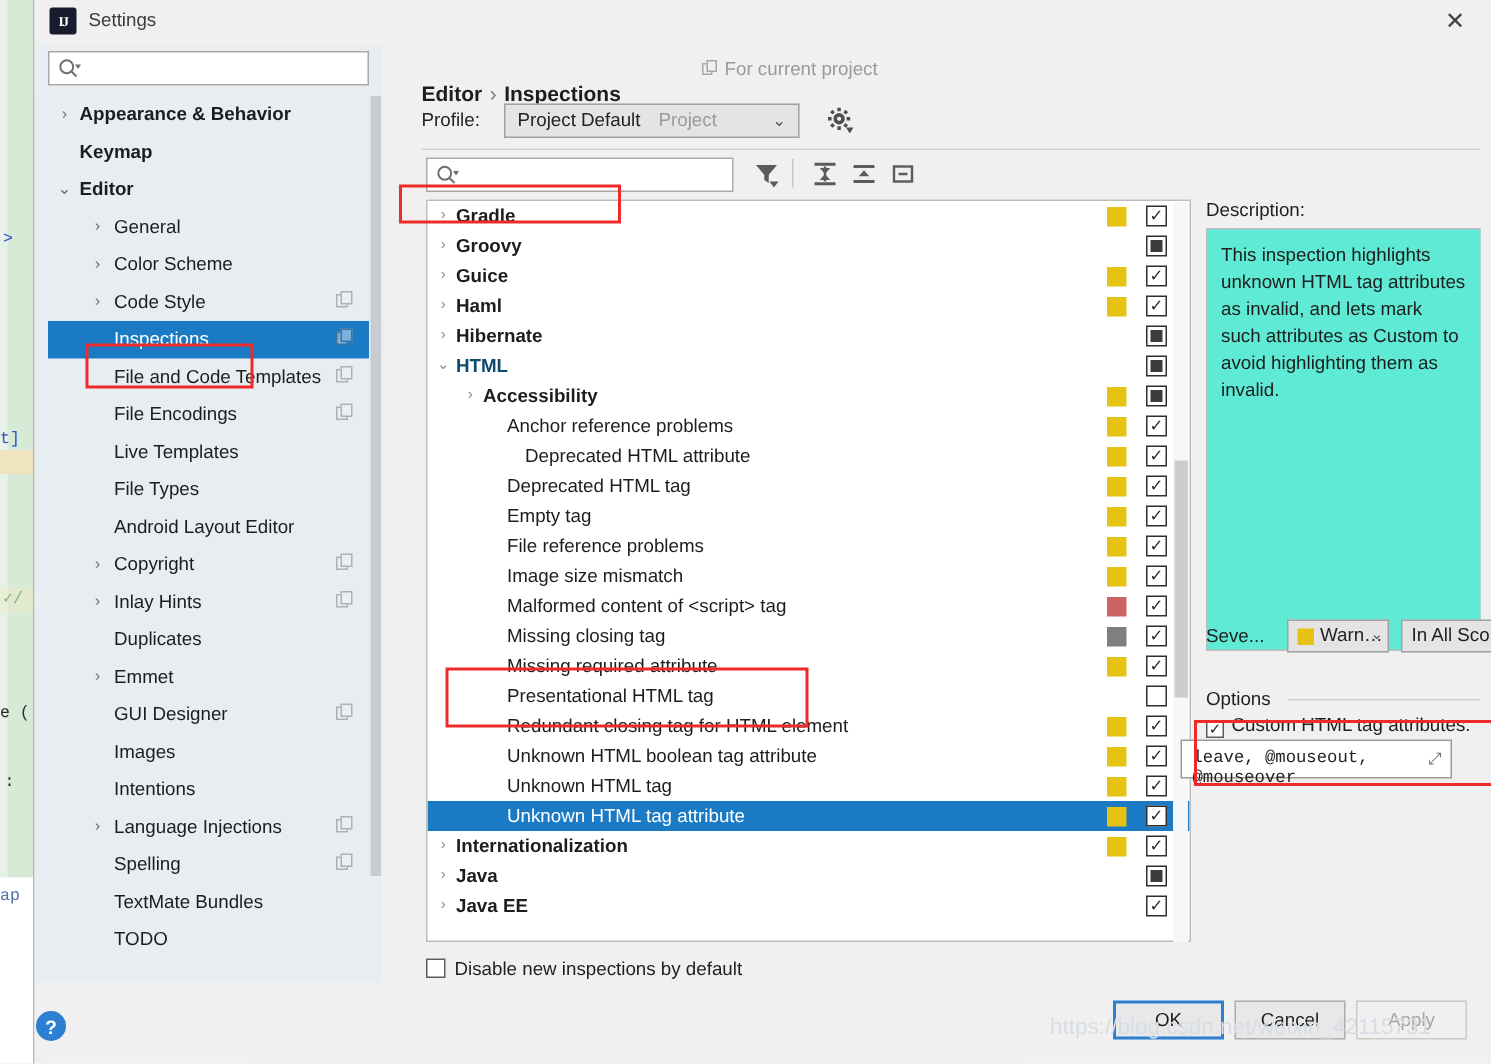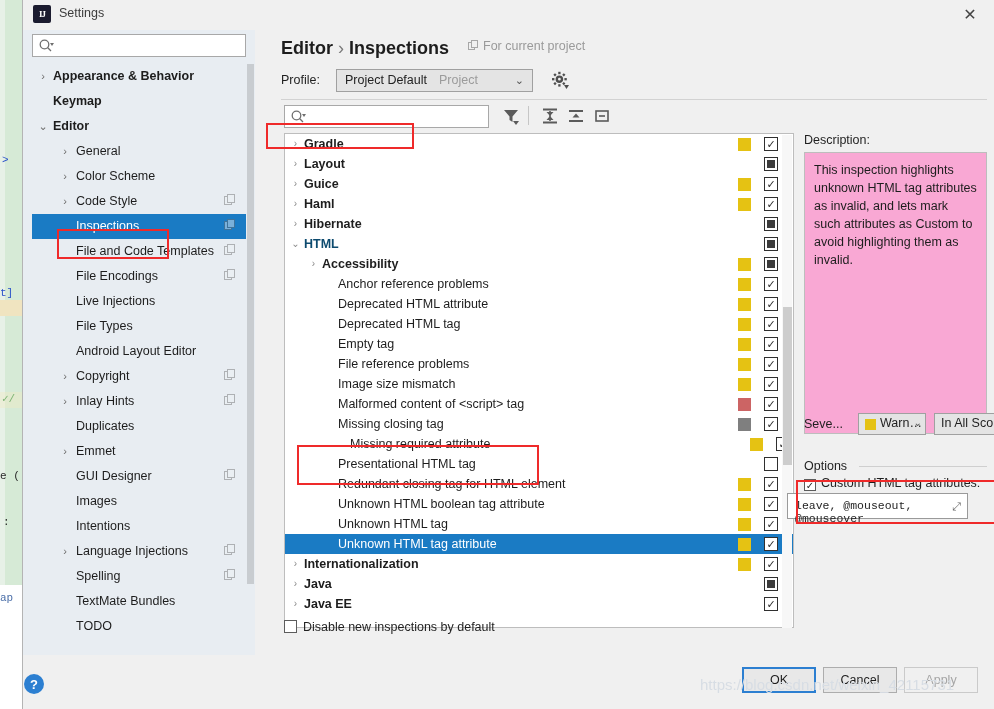--- a/index.html
+++ b/index.html
@@ -107,21 +107,21 @@
     position: absolute; right: 0px; top: 34px; width: 9px; height: 560px;
     background: #e8edf2;
   }
   .nav-scroll .thumb {
     position: absolute; left: 1px; top: 0px; width: 7px; height: 520px;
     background: #c8ccd0;
   }
 
   
   .content { position: absolute; left: 232px; top: 30px; width: 740px; height: 625px; background: #f0f0f0; }
-  .breadcrumb { position: absolute; left: 26px; top: 8px; font-size: 18px; }
+  .breadcrumb { position: absolute; left: 26px; top: 24px; font-size: 14px; }
   .breadcrumb b { font-weight: bold; color: #1d1d1d; }
   .breadcrumb .sep { color: #7a7a7a; margin: 0 5px; font-weight: normal; }
   .forproj {
     position: absolute; left: 213px; top: 9px; font-size: 12.5px; color: #9a9a9a;
   }
   .forproj .ic {
     display: inline-block; position: relative; width: 11px; height: 11px; margin-right: 4px; top:1px;
   }
   .forproj .ic i { position:absolute; display:block; border:1px solid #a7a7a7; }
   .forproj .ic i.a { left:0; top:2px; width:7px; height:8px; }
@@ -188,32 +188,32 @@
     display:block; position:absolute; left:2px; top:2px; width:8px; height:8px; background:#3c3c3c;
   }
   .tree-scrollarea {
     position: absolute; right: 1px; top: 1px; width: 10px; height: 493px; background: #f7f7f7;
   }
   .tree-scrollarea .thumb {
     position: absolute; left: 1px; top: 172px; width: 9px; height: 158px; background: #cdcdcd;
   }
 
   .disable-new {
-    position: absolute; left: 29px; top: 590px; font-size: 12.5px;
+    position: absolute; left: 29px; top: 609px; font-size: 12.5px;
   }
   .disable-new .cb {
     display: inline-block; width: 13px; height: 13px; border: 1px solid #5c5c5c;
     background: #fff; vertical-align: -2px; margin-right: 6px;
   }
 
   
   .desc-lbl { position: absolute; left: 549px; top: 103px; font-size: 12.5px; }
   .desc-box {
     position: absolute; left: 549px; top: 122px; width: 183px; height: 282px;
-    background: #f9a8d4; border: 1px solid #bdbdbd;
+    background: #5eead4; border: 1px solid #bdbdbd;
     padding: 8px 9px; font-size: 12.5px; line-height: 18px; color: #1d1d1d;
   }
   .sev-row { position: absolute; left: 549px; top: 383px; height: 24px; }
   .sev-lbl { position: absolute; left: 0; top: 4px; font-size: 12.5px; }
   .sev-combo {
     position: absolute; left: 54px; top: 0; width: 68px; height: 22px;
     background: #e4e4e4; border: 1px solid #a0a0a0;
   }
   .sev-combo .sq { position: absolute; left: 6px; top: 5px; width: 11px; height: 11px; }
   .sev-combo .t { position: absolute; left: 21px; top: 2px; font-size: 12.5px; }
@@ -344,21 +344,21 @@
             </span>
           </div>
           <div class="nav-item lvl1">
             <span class="lbl">File Encodings</span>
             <span class="copy-badge">
               <i class="a"></i>
               <i class="b"></i>
             </span>
           </div>
           <div class="nav-item lvl1">
-            <span class="lbl">Live Injections</span>
+            <span class="lbl">Live Templates</span>
           </div>
           <div class="nav-item lvl1">
             <span class="lbl">File Types</span>
           </div>
           <div class="nav-item lvl1">
             <span class="lbl">Android Layout Editor</span>
           </div>
           <div class="nav-item lvl1">
             <span class="arrow">›</span>
             <span class="lbl">Copyright</span>
@@ -500,21 +500,21 @@
       <div class="tree-box">
         <div class="tree-rows" id="tree-rows">
             <div class="trow g0">
               <span class="arr">›</span>
               <span class="txt">Gradle</span>
               <span class="sev" style="background: rgb(229, 194, 19);"></span>
               <span class="cbx">✓</span>
             </div>
             <div class="trow g0">
               <span class="arr">›</span>
-              <span class="txt">Layout</span>
+              <span class="txt">Groovy</span>
               <span class="cbx partial">
                 <span></span>
               </span>
             </div>
             <div class="trow g0">
               <span class="arr">›</span>
               <span class="txt">Guice</span>
               <span class="sev" style="background: rgb(229, 194, 19);"></span>
               <span class="cbx">✓</span>
             </div>
@@ -545,21 +545,21 @@
               <span class="cbx partial">
                 <span></span>
               </span>
             </div>
             <div class="trow leaf" style="padding-left: 0px;">
               <span class="txt" style="left: 53px;">Anchor reference problems</span>
               <span class="sev" style="background: rgb(229, 194, 19);"></span>
               <span class="cbx">✓</span>
             </div>
             <div class="trow leaf" style="padding-left: 0px;">
-              <span class="txt" style="left: 53px;">Deprecated HTML attribute</span>
+              <span class="txt" style="left: 65px;">Deprecated HTML attribute</span>
               <span class="sev" style="background: rgb(229, 194, 19);"></span>
               <span class="cbx">✓</span>
             </div>
             <div class="trow leaf" style="padding-left: 0px;">
               <span class="txt" style="left: 53px;">Deprecated HTML tag</span>
               <span class="sev" style="background: rgb(229, 194, 19);"></span>
               <span class="cbx">✓</span>
             </div>
             <div class="trow leaf" style="padding-left: 15px;">
               <span class="txt" style="left: 53px;">Empty tag</span>
@@ -579,21 +579,21 @@
             <div class="trow leaf" style="padding-left: 0px;">
               <span class="txt" style="left: 53px;">Malformed content of &lt;script&gt; tag</span>
               <span class="sev" style="background: rgb(204, 100, 100);"></span>
               <span class="cbx">✓</span>
             </div>
             <div class="trow leaf" style="padding-left: 0px;">
               <span class="txt" style="left: 53px;">Missing closing tag</span>
               <span class="sev" style="background: rgb(127, 127, 127);"></span>
               <span class="cbx">✓</span>
             </div>
-            <div class="trow leaf" style="padding-left: 0px; margin-left: 12px;">
+            <div class="trow leaf" style="padding-left: 0px;">
               <span class="txt" style="left: 53px;">Missing required attribute</span>
               <span class="sev" style="background: rgb(229, 194, 19);"></span>
               <span class="cbx">✓</span>
             </div>
             <div class="trow leaf" style="padding-left: 0px;">
               <span class="txt" style="left: 53px;">Presentational HTML tag</span>
               <span class="cbx"></span>
             </div>
             <div class="trow leaf" style="padding-left: 0px;">
               <span class="txt" style="left: 53px;">Redundant closing tag for HTML element</span>

